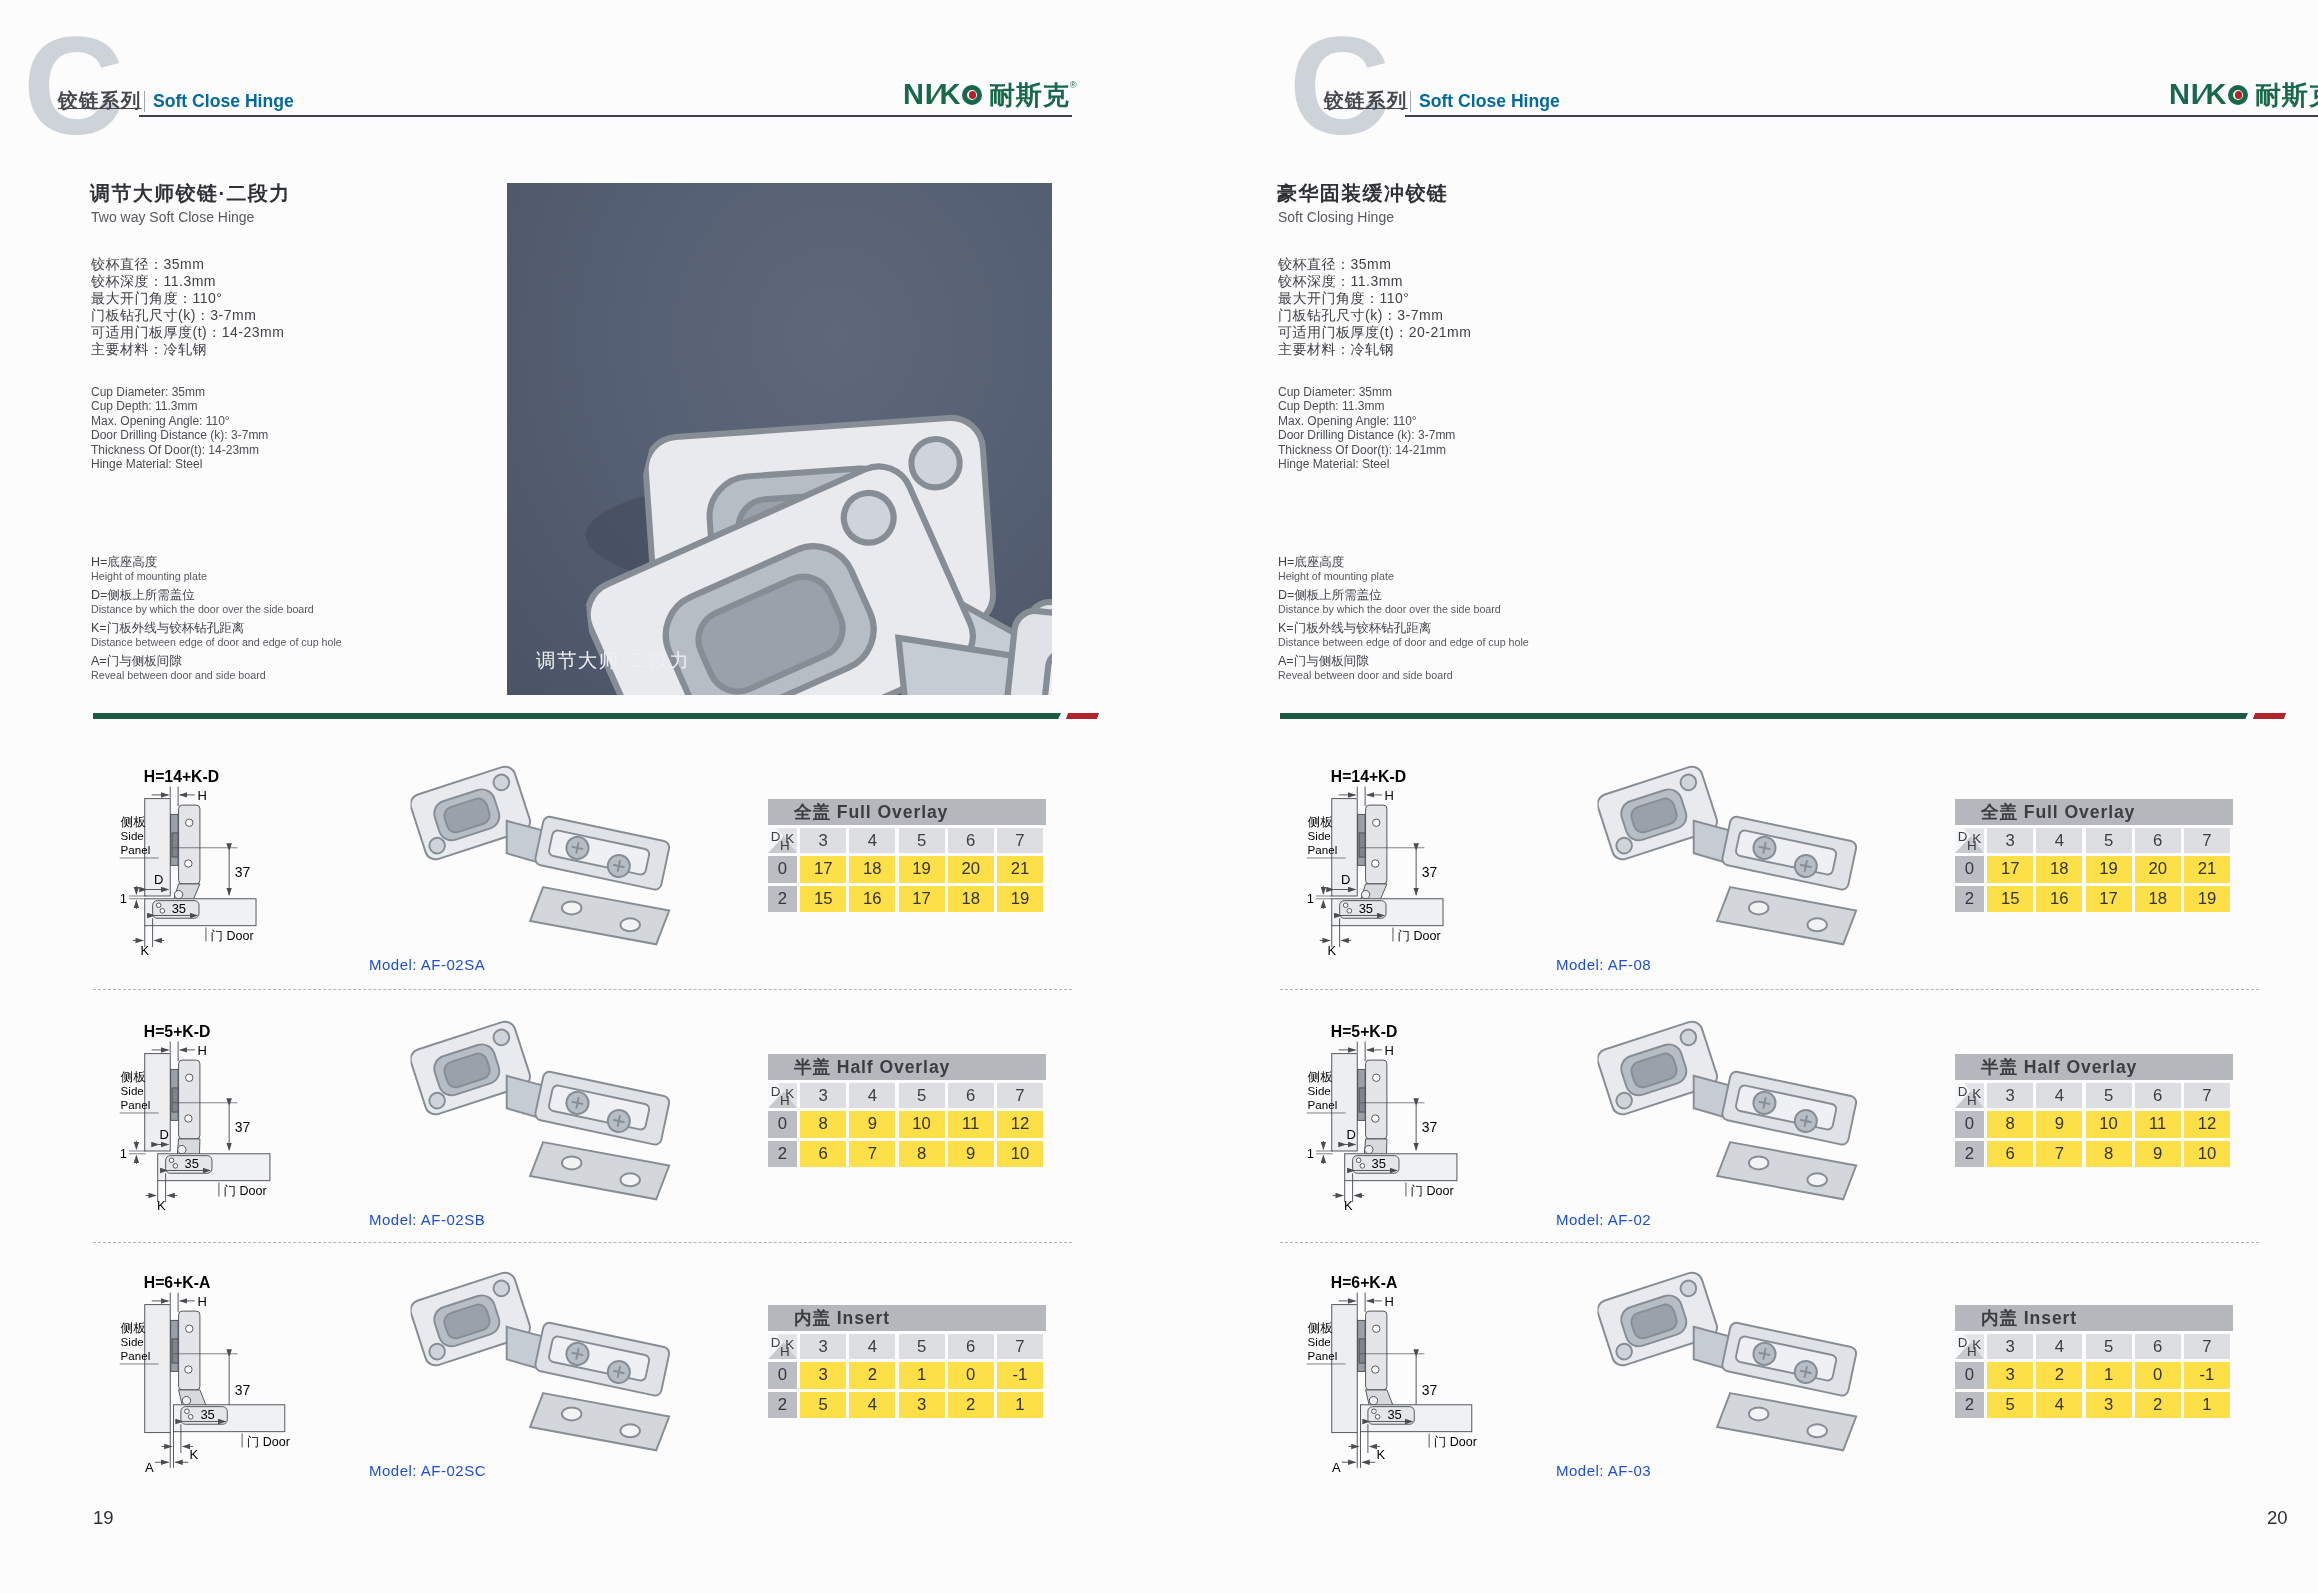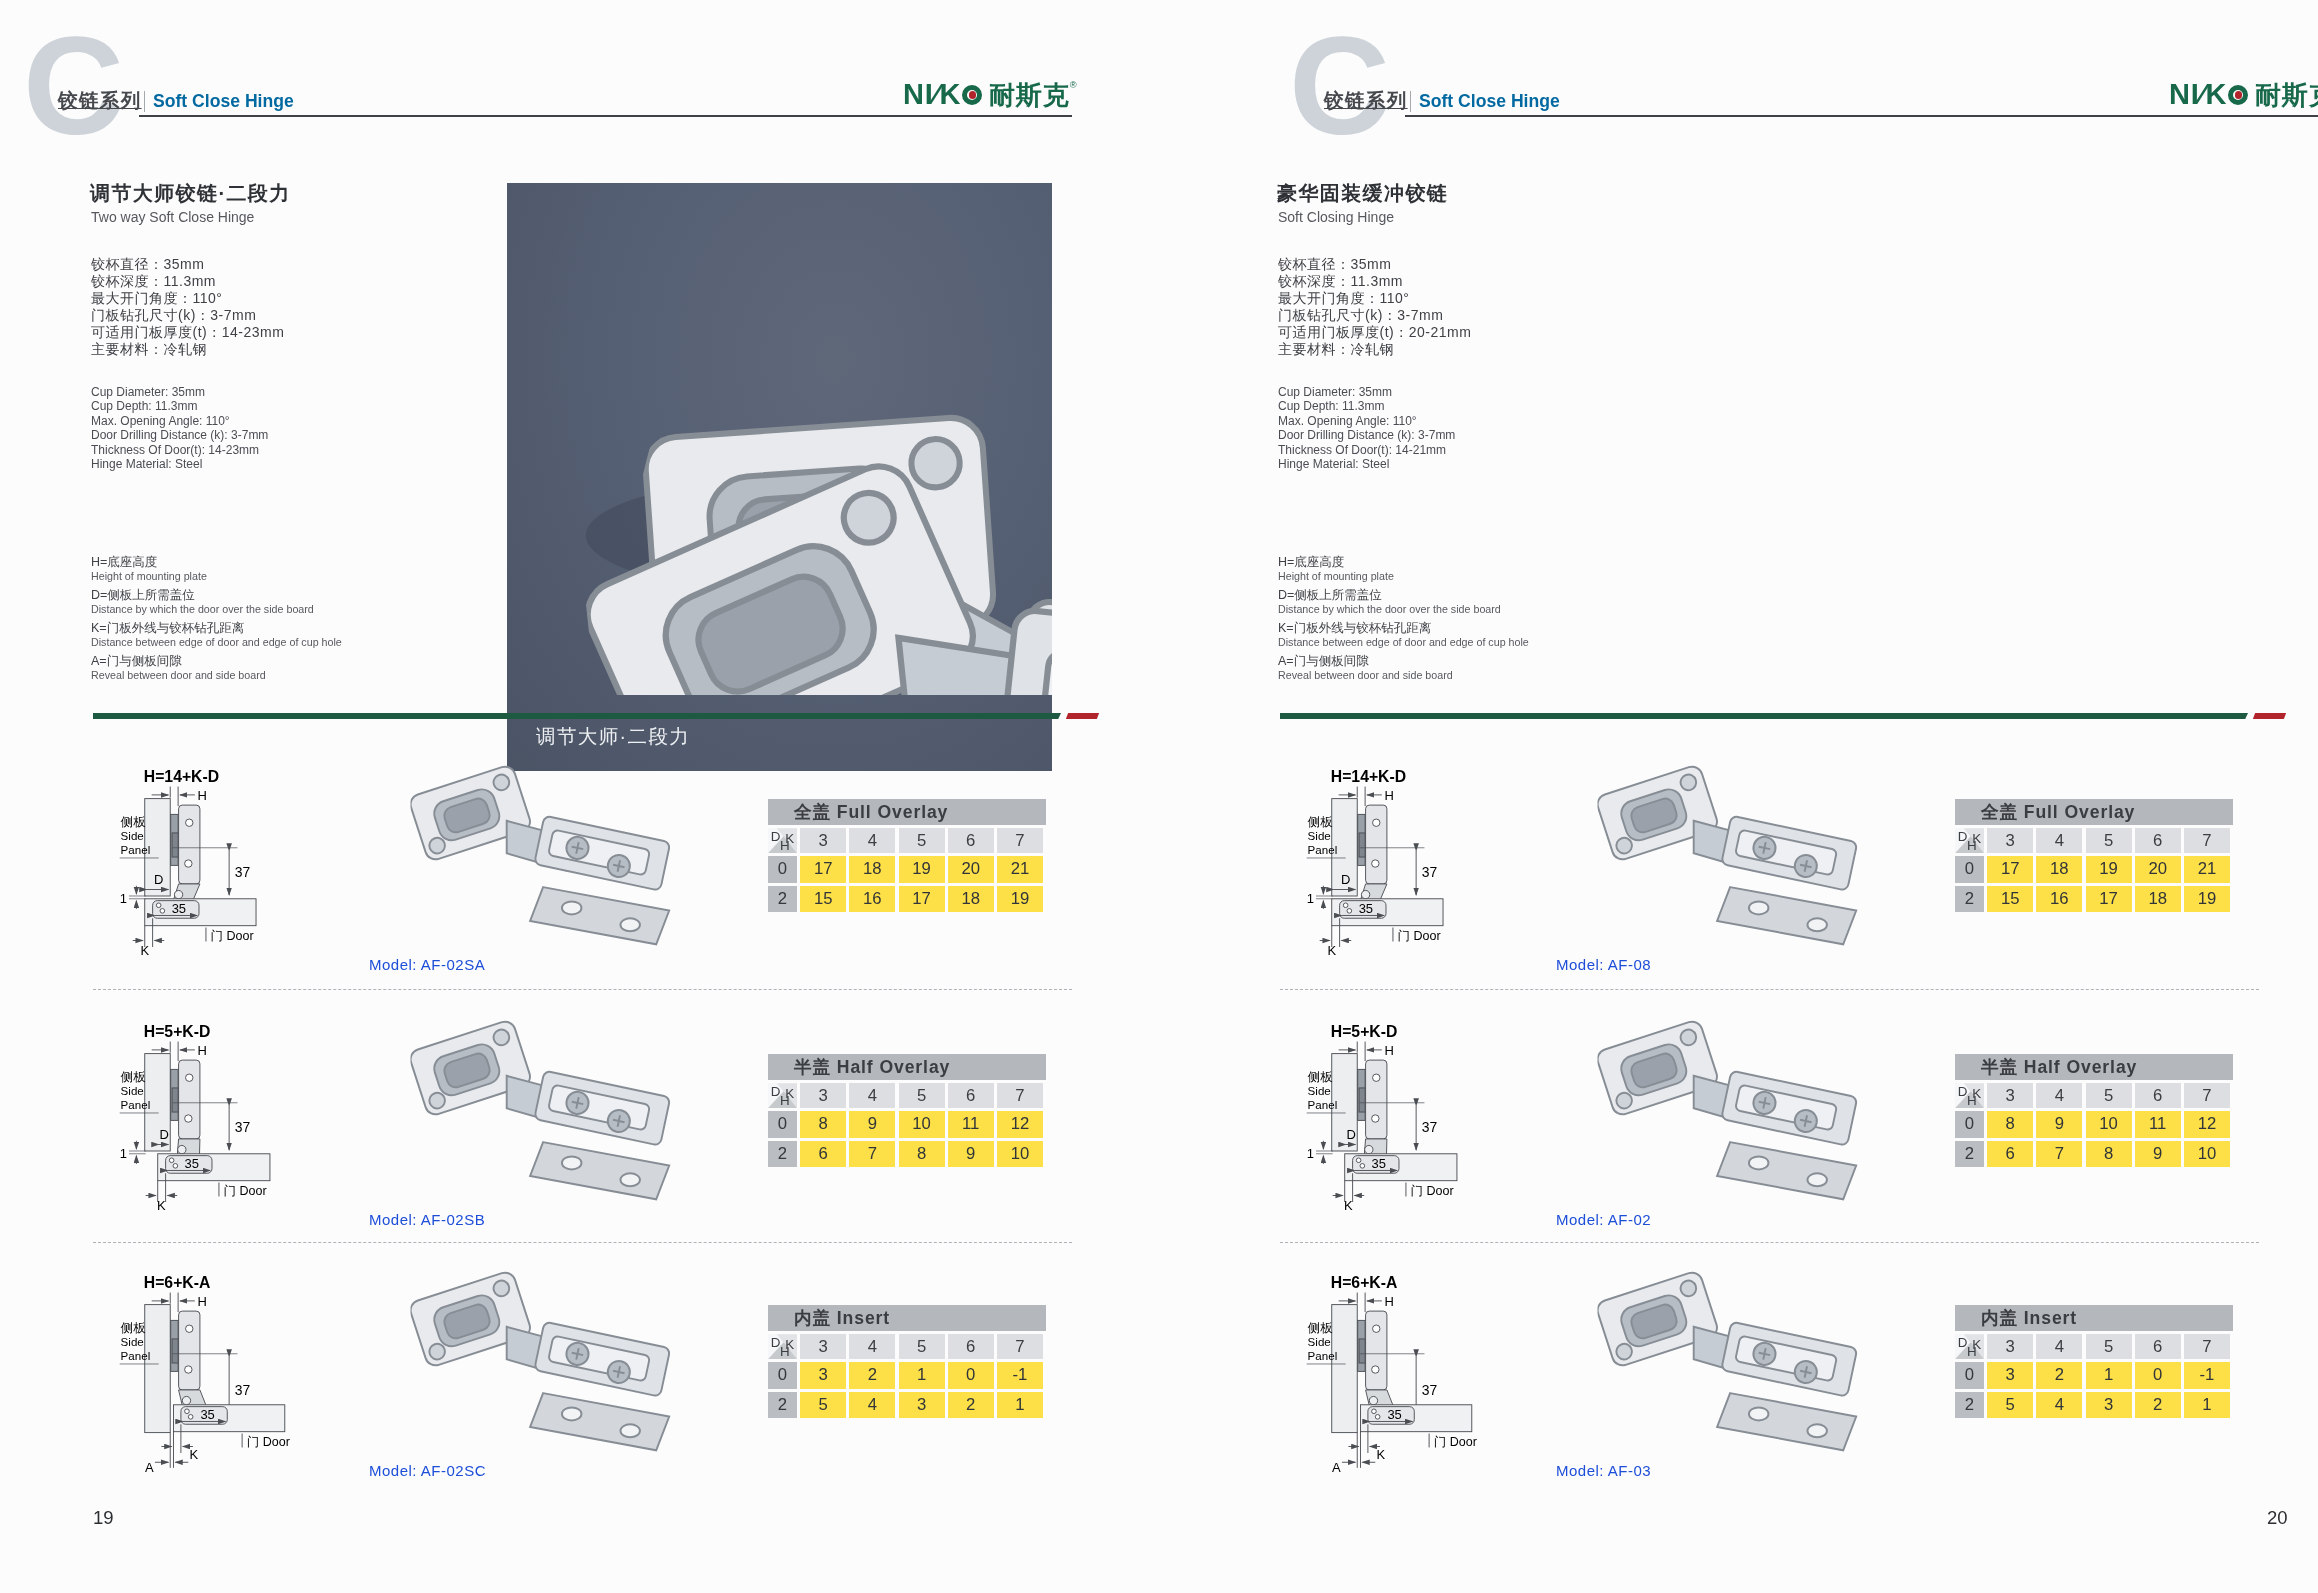--- a/index.html
+++ b/index.html
@@ -31,21 +31,21 @@
   .title-cn{position:absolute;left:90px;top:180px;font-size:20px;font-weight:bold;color:#2e3135;letter-spacing:1.4px;white-space:nowrap;}
   .title-en{position:absolute;left:91px;top:209px;font-size:14px;color:#55585d;}
   .specs-cn{position:absolute;left:91px;top:256px;font-size:14px;line-height:17px;color:#3e4145;letter-spacing:0.5px;}
   .specs-en{position:absolute;left:91px;top:385px;font-size:12px;line-height:14.4px;color:#4a4d52;}
   .legend{position:absolute;left:91px;top:555px;}
   .lg-pair{margin-bottom:5.6px;}
   .lg-cn{font-size:12.5px;line-height:15.3px;color:#3e4145;}
   .lg-en{font-size:10.7px;line-height:12px;color:#56595e;}
 
   
-  .photo{position:absolute;left:507px;top:183px;width:545px;height:588px;
+  .photo{position:absolute;left:507px;top:183px;width:545px;height:512px;
     background:radial-gradient(ellipse at 60% 30%,#5f6879 0%,#566074 45%,#4b5465 100%);}
   .photo-caption{position:absolute;left:29px;bottom:21.3px;font-size:19.5px;color:#edeff2;letter-spacing:1.4px;}
   .photo-art{position:absolute;left:0;top:0;}
 
   
   .divider-green{position:absolute;left:93px;top:713px;width:968px;height:6px;background:#1e5a41;
     clip-path:polygon(0 0,100% 0,calc(100% - 2.8px) 100%,0 100%);}
   .divider-red{position:absolute;left:1067px;top:713px;width:31px;height:6px;background:#b2242c;transform:skewX(-20deg);}
 
   

